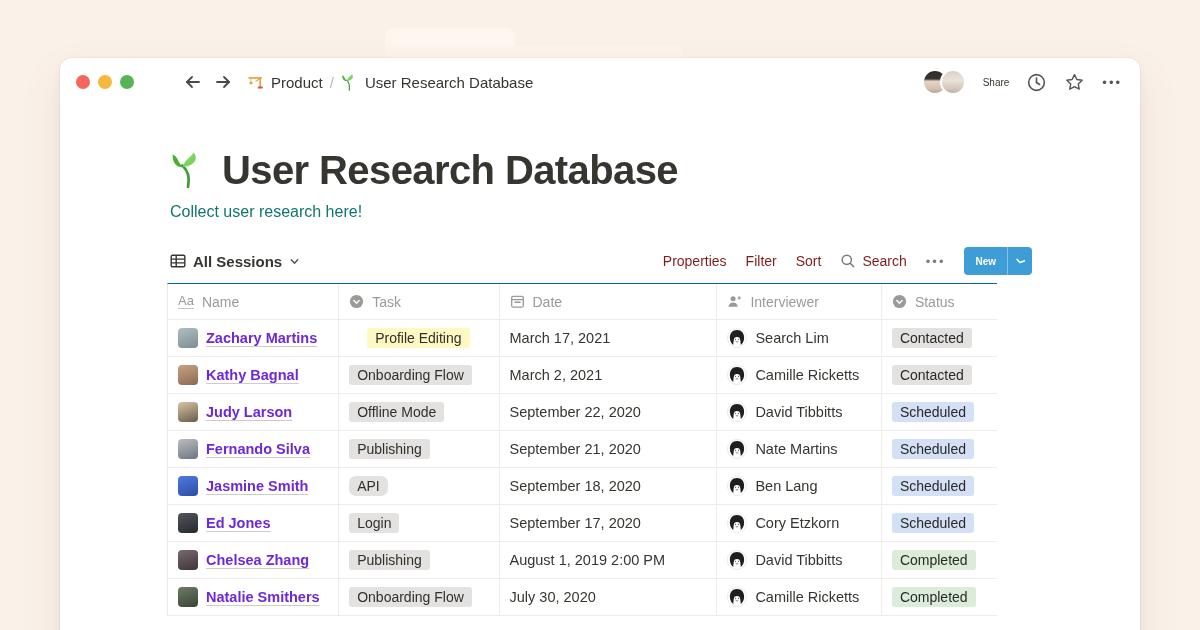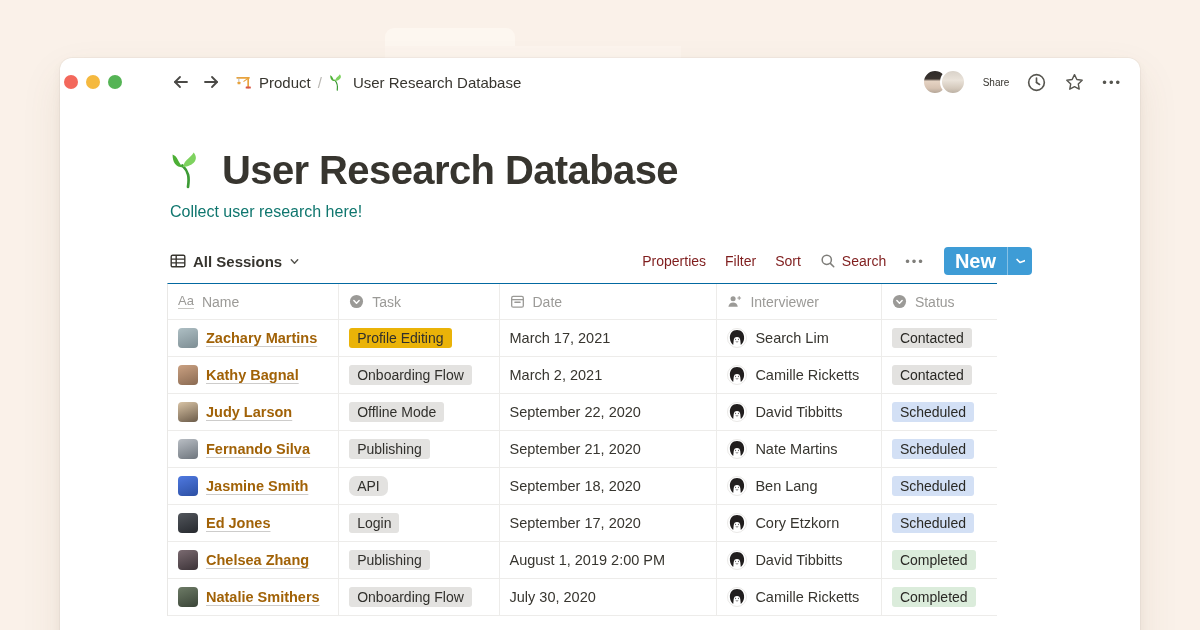--- a/index.html
+++ b/index.html
@@ -14,21 +14,21 @@
   .tab-artifact2 { position:absolute; left:385px; top:46px;  width:296px; height:12px; background:#FCF4ED; }
 
   .window {
     position: absolute; left: 60px; top: 58px; width: 1080px; height: 600px;
     background: #FFFFFF; border-radius: 12px;
     box-shadow: 0 0 0 1px rgba(0,0,0,0.03), 0 4px 10px rgba(110,85,60,0.06), 0 18px 40px rgba(110,85,60,0.10);
     overflow: hidden;
   }
 
   
-  .topbar { display:flex; align-items:center; height:48px; padding:0 18px 0 4px; }
+  .topbar { display:flex; align-items:center; height:48px; padding:0 18px 0 16px; }
   .traffic { display:flex; gap:8px; }
   .traffic span { width:14px; height:14px; border-radius:50%; display:block; }
   .icon-btn { display:flex; align-items:center; justify-content:center; cursor:pointer; }
   .hamburger { width:22px; margin-left:14px; display:flex; flex-direction:column; gap:4px; }
   .hamburger i { display:block; height:2px; background:#4A4946; border-radius:1px; }
   .nav-arrows { display:flex; gap:10px; margin-left:13px; }
   .breadcrumb { display:flex; align-items:center; margin-left:14px; font-size:15px; gap:7px; }
   .crumb { display:flex; align-items:center; gap:7px; cursor:pointer; }
   .crumb-sep { color:#B9B7B2; }
   .topbar-right { margin-left:auto; display:flex; align-items:center; gap:17px; }
@@ -45,39 +45,39 @@
   .subtitle { margin-top:9px; font-size:16px; color:#0f766e; }
 
   .toolbar { width:862px; margin-top:25px; display:flex; align-items:center; height:30px; }
   .view-switcher { display:flex; align-items:center; gap:7px; cursor:pointer; }
   .view-label { font-size:15px; font-weight:700; color:#37352F; }
   .toolbar-right { margin-left:auto; display:flex; align-items:center; gap:19px; }
   .tb-action { font-size:14px; color:#7f1d1d; cursor:pointer; }
   .search-group { display:flex; align-items:center; gap:6px; cursor:pointer; }
   .tb-more { font-size:13px; color:#7F7E7A; letter-spacing:2px; cursor:pointer; }
   .new-btn { display:flex; align-items:stretch; height:28px; border-radius:4px; overflow:hidden; cursor:pointer; }
-  .new-btn-main { display:flex; align-items:center; padding:0 11px; color:#fff; font-size:20px; font-weight:700; }
+  .new-btn-main { display:flex; align-items:center; padding:0 11px; color:#fff; font-size:10px; font-weight:700; }
   .new-btn-divider { width:1px; background:rgba(255,255,255,0.38); }
   .new-btn-caret { display:flex; align-items:center; justify-content:center; width:24px; }
 
   
   .tbl { margin-left:107px; margin-top:7px; width:830px; border-top:1px solid #0369a1; border-left:1px solid #E9E8E6; }
   .t-row { display:flex; }
   .t-head .t-cell { height:36px; color:#9B9A97; font-size:14px; }
   .t-cell { display:flex; align-items:center; gap:8px; padding:0 10px; border-right:1px solid #EDECEA; border-bottom:1px solid #EDECEA; }
   .t-cell:last-child { border-right:none; }
   .t-body .t-cell { height:37px; font-size:14.5px; }
   .col-name { width:201px; }
   .col-task { width:188px; }
   .col-date { width:257px; }
   .col-interviewer { width:193px; }
   .col-status { width:134px; }
   .aa-glyph { font-size:13px; color:#9B9A97; border-bottom:1px solid #C6C5C1; line-height:1.15; }
   .row-avatar { width:20px; height:20px; border-radius:4px; flex:0 0 auto; }
-  .row-name { font-weight:700; font-size:14.5px; color:#a16207; text-decoration:underline; text-decoration-color:rgba(55,53,47,0.25); text-underline-offset:2.5px; cursor:pointer; }
+  .row-name { font-weight:700; font-size:14.5px; color:#6d28d9; text-decoration:underline; text-decoration-color:rgba(55,53,47,0.25); text-underline-offset:2.5px; cursor:pointer; }
   .tag { font-size:14px; padding:2px 8px; border-radius:3px; color:#31302C; white-space:nowrap; }
   .badge { font-size:14px; padding:2px 8px; border-radius:3px; color:#2A2925; white-space:nowrap; }
   .sketch-avatar { width:20px; height:20px; flex:0 0 auto; }
   svg { display:block; }
 </style>
 </head>
 <body>
 
 <div class="tab-artifact"></div>
 <div class="tab-artifact2"></div>
@@ -257,21 +257,21 @@
         <span>Status</span>
       </div>
     </div>
     <div class="t-body">
   <div class="t-row">
     <div class="t-cell col-name">
       <span class="row-avatar" style="background: linear-gradient(160deg, rgb(174, 191, 196), rgb(125, 141, 147));"></span>
       <span class="row-name">Zachary Martins</span>
     </div>
     <div class="t-cell col-task">
-      <span class="tag" style="background: #eab308;">Profile Editing</span>
+      <span class="tag" style="background: #fef9c3; margin-left: 18px;">Profile Editing</span>
     </div>
     <div class="t-cell col-date">
       <span>March 17, 2021</span>
     </div>
     <div class="t-cell col-interviewer">
       <span class="sketch-avatar">
         <svg width="20" height="20" viewBox="0 0 20 20">
                 <circle cx="10" cy="10" r="9.5" fill="#FFFFFF" stroke="#E3E2E0" stroke-width="0.8"></circle>
                 <path d="M10 2.1c-4.5 0-7.5 3.3-7.1 8.4.2 2.9 1.5 5.2 3.3 6.5l.5-4.8c.2-2.1 1.2-3.3 3.3-3.3s3.1 1.2 3.3 3.3l.5 4.8c1.8-1.3 3.1-3.6 3.3-6.5.4-5.1-2.6-8.4-7.1-8.4z" fill="#211E1E"></path>
                 <circle cx="8.6" cy="11.2" r="0.55" fill="#211E1E"></circle>

